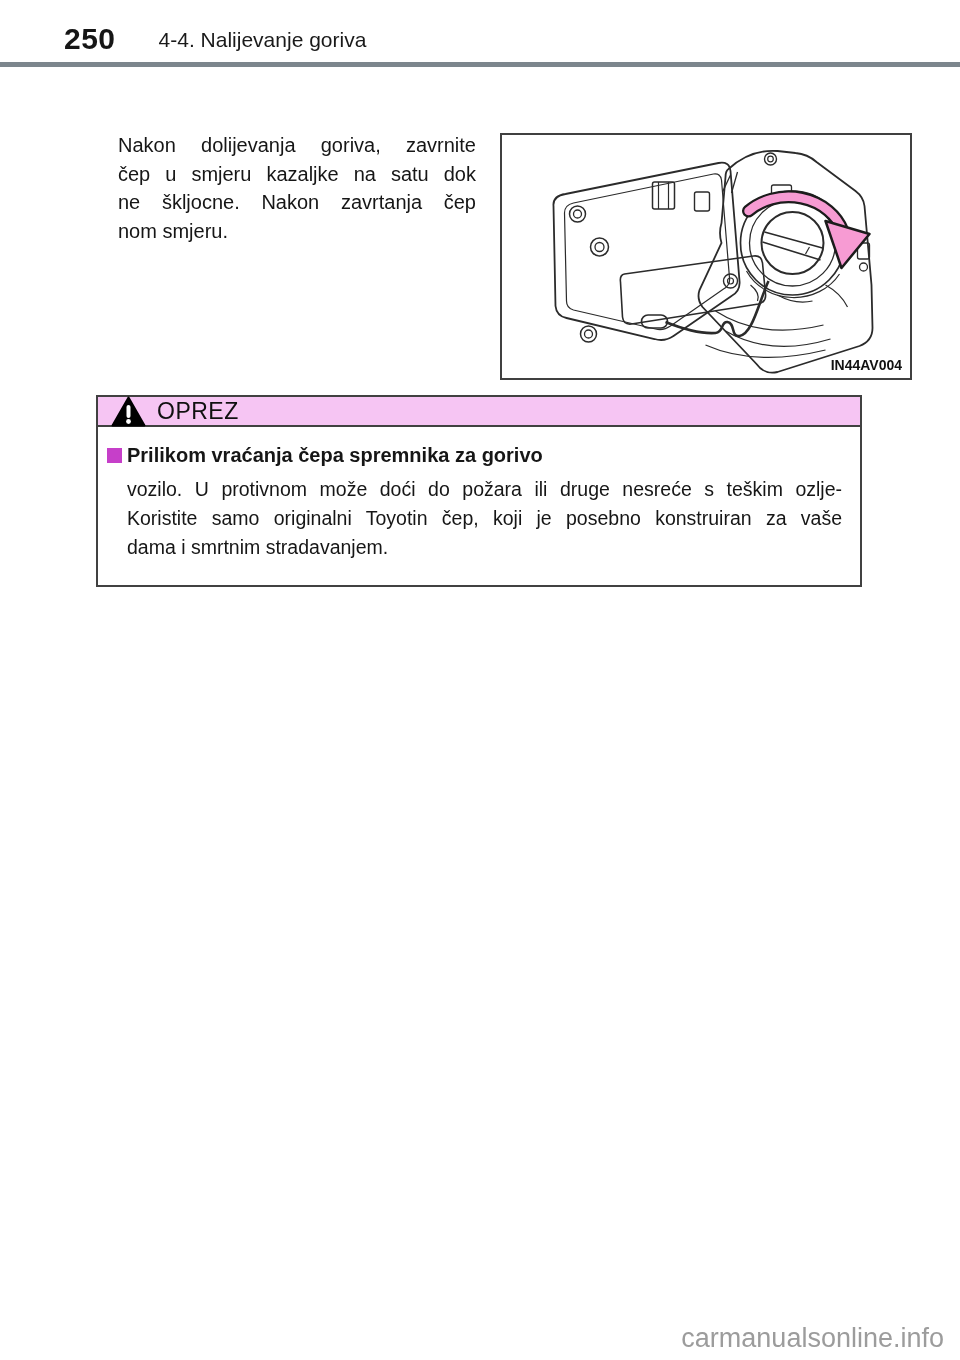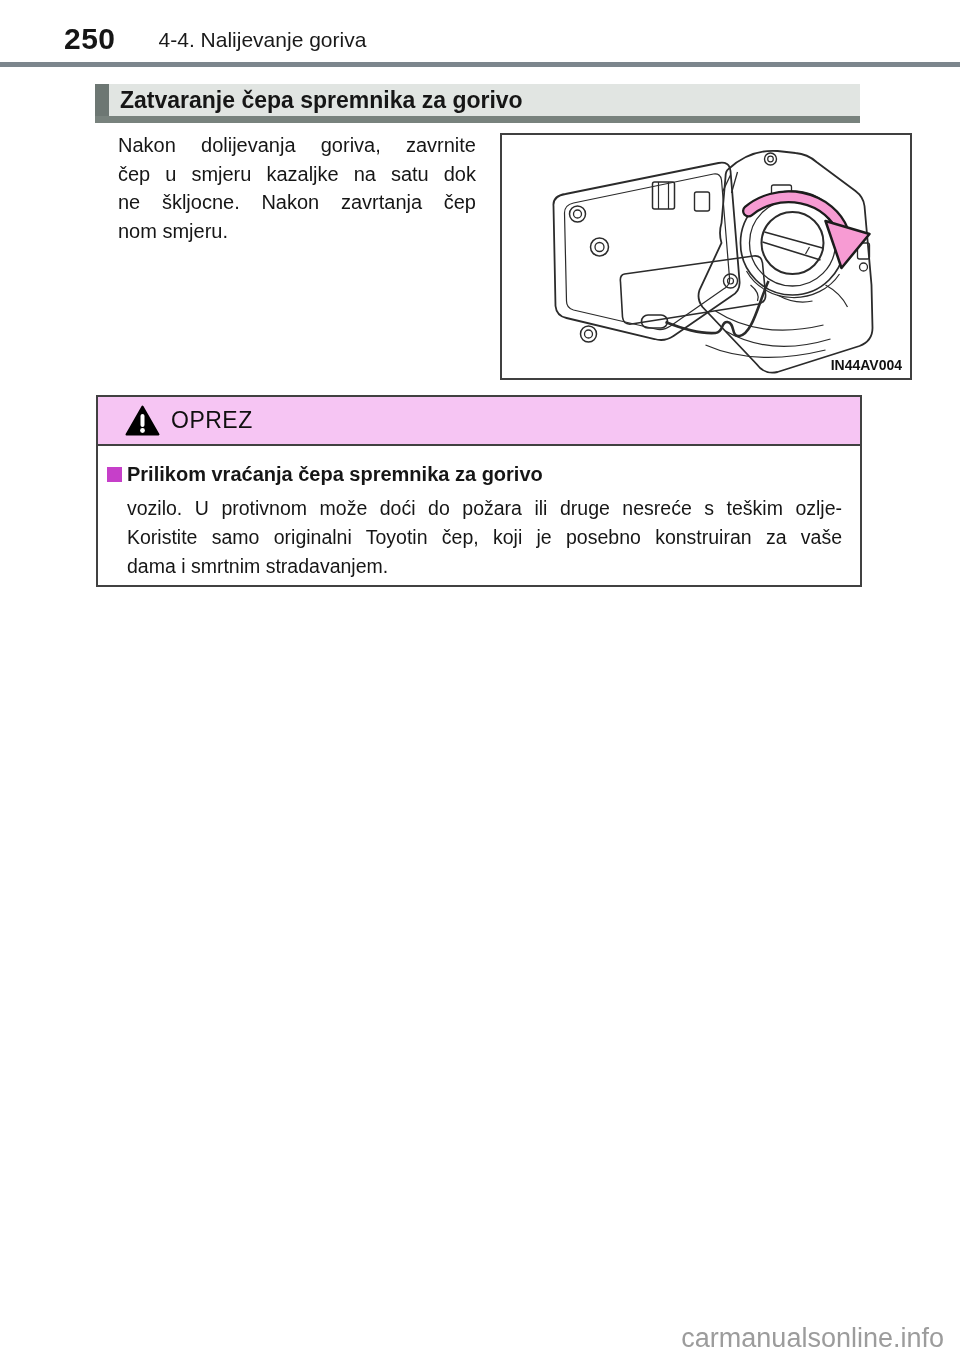--- a/index.html
+++ b/index.html
@@ -31,22 +31,22 @@
     border:2px solid #404040;background:#ffffff;
   }
   .figure-box svg{position:absolute;left:0;top:0;width:100%;height:100%;}
   .figure-code{position:absolute;right:8px;bottom:5px;font-size:14px;font-weight:bold;color:#111;}
   
   .caution-box{
     position:absolute;left:96px;top:395px;width:766px;height:192px;box-sizing:border-box;
     border:2px solid #414141;background:#ffffff;
   }
   .caution-header{
-    height:49px;background:var(--caution-bg,#f6c5f3);border-bottom:2px solid #414141;
-    display:flex;align-items:center;padding-left:27px;gap:11px;box-sizing:border-box;
+    height:30px;background:var(--caution-bg,#f6c5f3);border-bottom:2px solid #414141;
+    display:flex;align-items:center;padding-left:13px;gap:11px;box-sizing:border-box;
   }
   .caution-label{font-size:23px;letter-spacing:.5px;color:#101010;}
   .caution-content{position:relative;padding:17px 18px 0 29px;}
   .caution-bullet{
     position:absolute;left:9px;top:21px;width:15px;height:15px;
     background:var(--bullet,#c63fc9);
   }
   .caution-item-title{font-size:20px;font-weight:bold;margin:0 0 8px 0;}
   .caution-text{font-size:19.5px;line-height:29px;}
   
@@ -58,23 +58,20 @@
 <body>
 
 <div class="page">
 
   <div class="page-header">
     <span class="page-number">250</span>
     <span class="section-title">4-4. Nalijevanje goriva</span>
   </div>
   <div class="header-rule"></div>
 
-  <div class="section-heading">
-    <span>Zatvaranje čepa spremnika za gorivo</span>
-  </div>
 
   <div class="intro">
     <div class="jline">Nakon dolijevanja goriva, zavrnite</div>
     <div class="jline">čep u smjeru kazaljke na satu dok</div>
     <div class="jline">ne škljocne. Nakon zavrtanja čep</div>
     <div class="jline-last">nom smjeru.</div>
   </div>
 
   <div class="figure-box">
     <svg viewBox="0 0 361 243">

